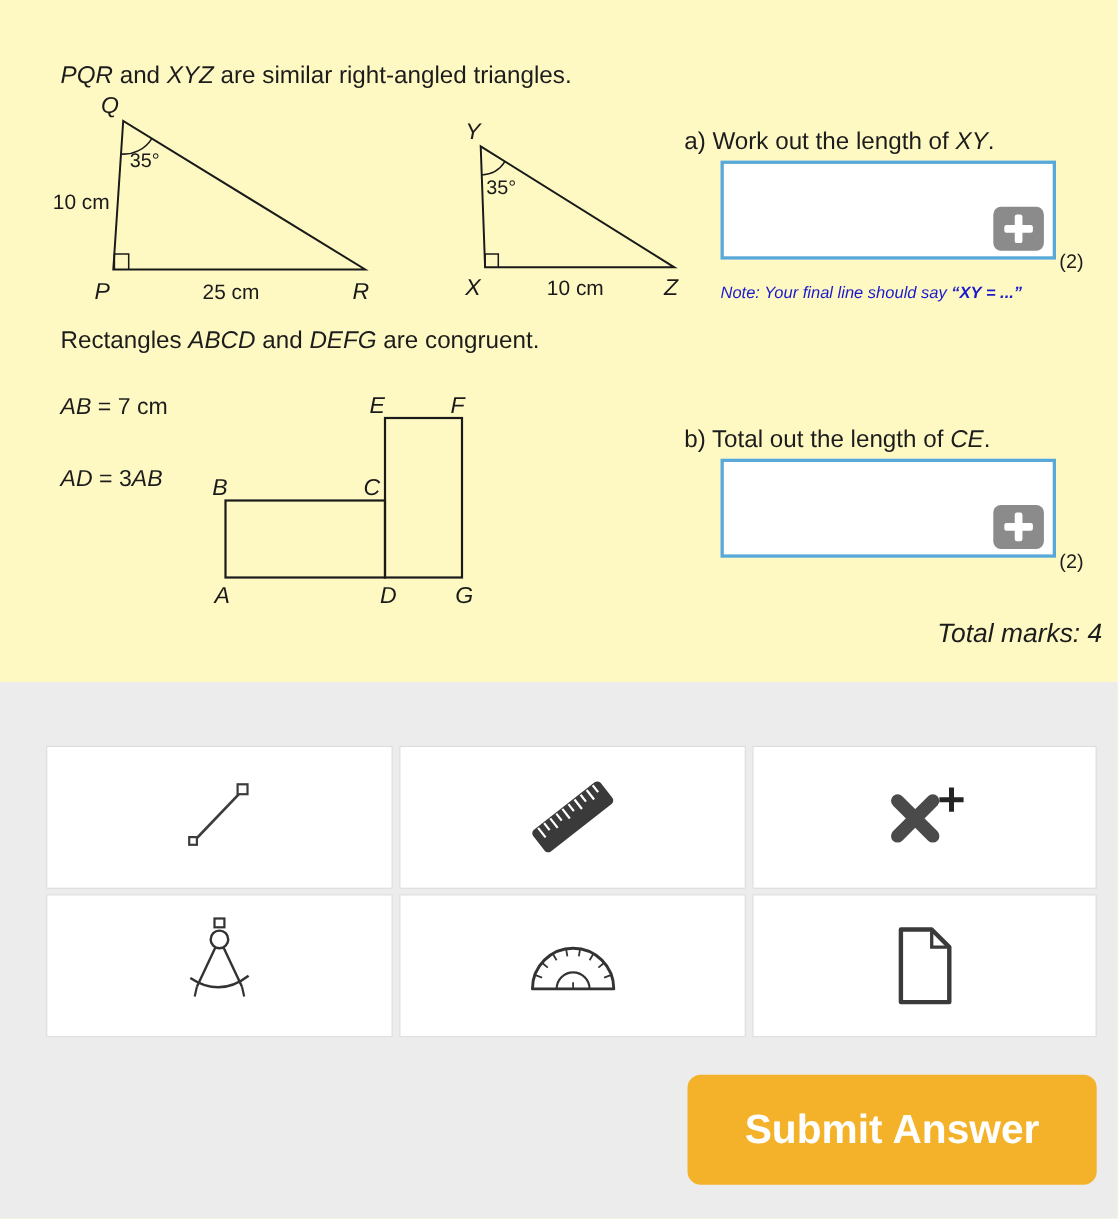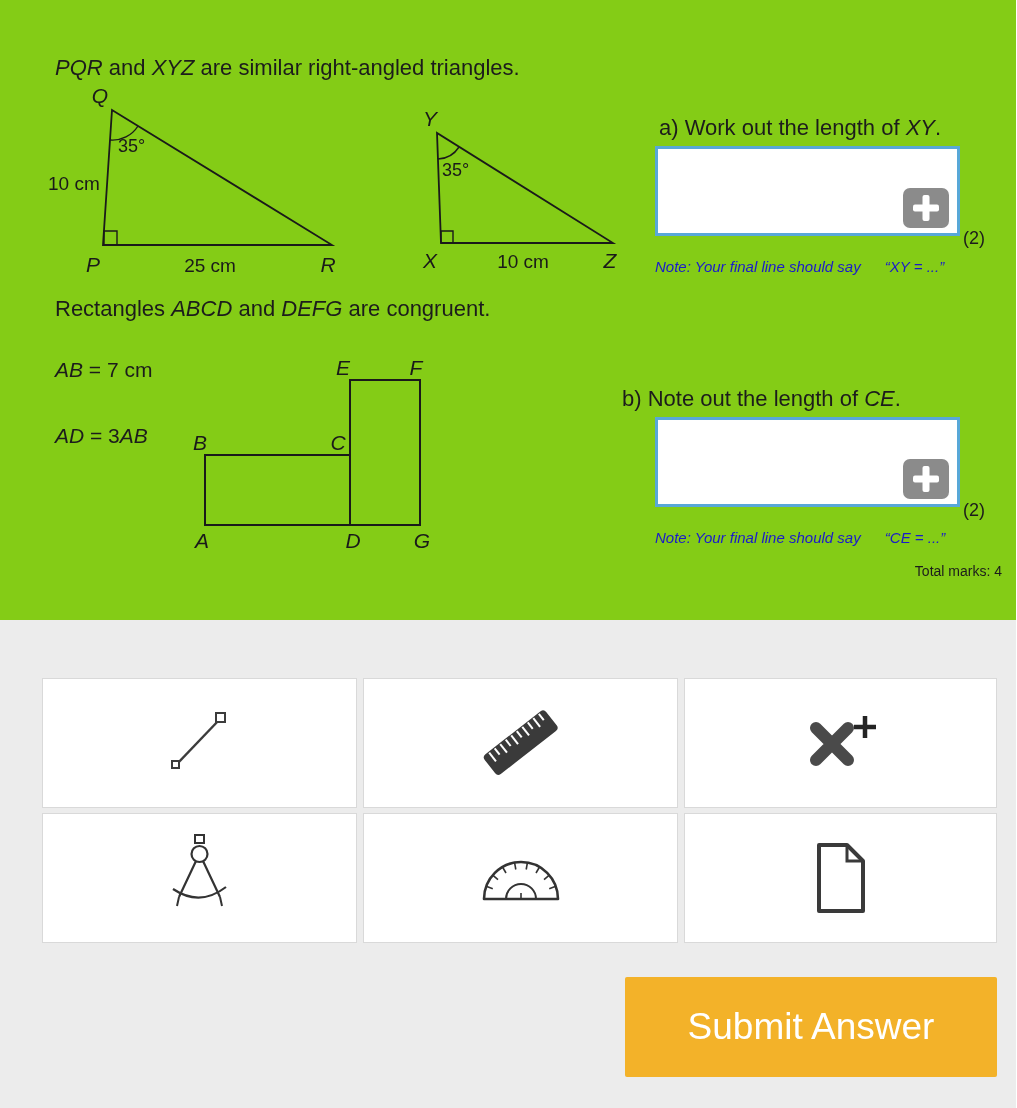--- a/index.html
+++ b/index.html
@@ -1,35 +1,35 @@
 <!DOCTYPE html>
 <html><head>
 <meta charset="utf-8">
 <style>
   * { margin:0; padding:0; box-sizing:border-box; }
   html, body { background:#ffffff; }
   body { font-family:"Liberation Sans", sans-serif; color:#1c1c1c; }
-  .screen { position:relative; width:1016px; height:1108px; background:#84cc16; overflow:hidden; }
+  .screen { position:relative; width:1016px; height:1108px; background:#fef9c3; overflow:hidden; }
   .abs { position:absolute; }
   .it { font-style:italic; }
   .intro { font-size:22px; }
   .part-title { font-size:22px; }
   .given-line { font-size:21px; line-height:28px; }
   .answer-box { position:absolute; width:305px; height:90px; background:#ffffff; border:3px solid #58a8d8; cursor:text; }
   .plus-btn { position:absolute; right:8px; bottom:5px; width:46px; height:40px; background:#8b8b8b; border:none; border-radius:7px; cursor:pointer; }
   .plus-btn::before, .plus-btn::after { content:""; position:absolute; left:50%; top:50%; transform:translate(-50%,-50%); background:#ffffff; border-radius:2px; }
   .plus-btn::before { width:26px; height:7px; }
   .plus-btn::after  { width:7px;  height:26px; }
   .marks { font-size:18px; }
   .note { font-size:15px; font-style:italic; color:#1a1acc; white-space:nowrap; }
-  .note b { font-weight:normal;margin-left:20px; }
-  .total-marks { font-size:14px; }
+  .note b { font-weight:bold; }
+  .total-marks { font-size:24px;font-style:italic; }
   .bottom-panel { position:absolute; left:0; top:620px; width:1017px; height:488px; background:#ececec; }
   .tool-cell { position:absolute; width:315px; height:130px; background:#ffffff; border:1px solid #d9d9d9; display:flex; align-items:center; justify-content:center; cursor:pointer; }
-  .submit-btn { position:absolute; left:625px; top:357px; width:372px; height:100px; background:#f3b229; border:none; border-radius:2px; color:#ffffff; font-size:37px; font-family:"Liberation Sans", sans-serif; display:flex; align-items:center; justify-content:center; cursor:pointer; }
+  .submit-btn { position:absolute; left:625px; top:357px; width:372px; height:100px; background:#f3b229; border:none; border-radius:12px; color:#ffffff; font-size:37px; font-family:"Liberation Sans", sans-serif; display:flex; align-items:center; justify-content:center; cursor:pointer;font-weight:bold; }
   svg text { font-family:"Liberation Sans", sans-serif; fill:#1a1a1a; }
   text.v { font-style:italic; font-size:21px; text-anchor:middle; }
   text.m { font-size:19px; }
   text.ang { font-size:18px; }
 </style>
 </head>
 <body>
 
 <div class="screen">
 
@@ -53,21 +53,21 @@
     <polygon points="25,21 29,131 201,131" fill="none" stroke="#1a1a1a" stroke-width="1.8"></polygon>
     <path d="M29 131 L29 119 L41 119 L41 131" fill="none" stroke="#1a1a1a" stroke-width="1.4"></path>
     <path d="M26 47 A26 26 0 0 0 47 35" fill="none" stroke="#1a1a1a" stroke-width="1.4"></path>
     <text class="v" x="18" y="14">Y</text>
     <text class="ang" x="30" y="64">35°</text>
     <text class="v" x="18" y="156">X</text>
     <text class="m" x="111" y="156" text-anchor="middle">10 cm</text>
     <text class="v" x="198" y="156">Z</text>
   </svg>
 
-  <p class="part-title abs" style="left:659px; top:115px;">
+  <p class="part-title abs" style="left:622px; top:115px;">
     <span>a) Work out the length of </span><span class="it">XY</span><span>.</span>
   </p>
   <div class="answer-box" style="left:655px; top:146px;">
     <button class="plus-btn"></button>
   </div>
   <span class="marks abs" style="left:963px; top:228px;">(2)</span>
   <p class="note abs" style="left:655px; top:258px;">
     <span>Note: Your final line should say </span><b>“XY = ...”</b>
   </p>
 
@@ -87,29 +87,26 @@
     <text class="v" x="10" y="100">B</text>
     <text class="v" x="148" y="100">C</text>
     <text class="v" x="153" y="25">E</text>
     <text class="v" x="226" y="25">F</text>
     <text class="v" x="12" y="198">A</text>
     <text class="v" x="163" y="198">D</text>
     <text class="v" x="232" y="198">G</text>
   </svg>
 
   <p class="part-title abs" style="left:622px; top:386px;">
-    <span>b) Note out the length of </span><span class="it">CE</span><span>.</span>
+    <span>b) Total out the length of </span><span class="it">CE</span><span>.</span>
   </p>
   <div class="answer-box" style="left:655px; top:417px;">
     <button class="plus-btn"></button>
   </div>
   <span class="marks abs" style="left:963px; top:500px;">(2)</span>
-  <p class="note abs" style="left:655px; top:529px;">
-    <span>Note: Your final line should say </span><b>“CE = ...”</b>
-  </p>
 
   <p class="total-marks abs" style="right:14px; top:563px;">Total marks: 4</p>
 
   <div class="bottom-panel">
 
     <div class="tool-cell" style="left:42px; top:58px;">
       <svg width="80" height="80" viewBox="0 0 80 80">
         <line x1="16" y1="62" x2="60" y2="16" stroke="#3c3c3c" stroke-width="2.4"></line>
         <rect x="56" y="10" width="9" height="9" fill="#ffffff" stroke="#3c3c3c" stroke-width="2"></rect>
         <rect x="12" y="58" width="7" height="7" fill="#ffffff" stroke="#3c3c3c" stroke-width="2"></rect>

